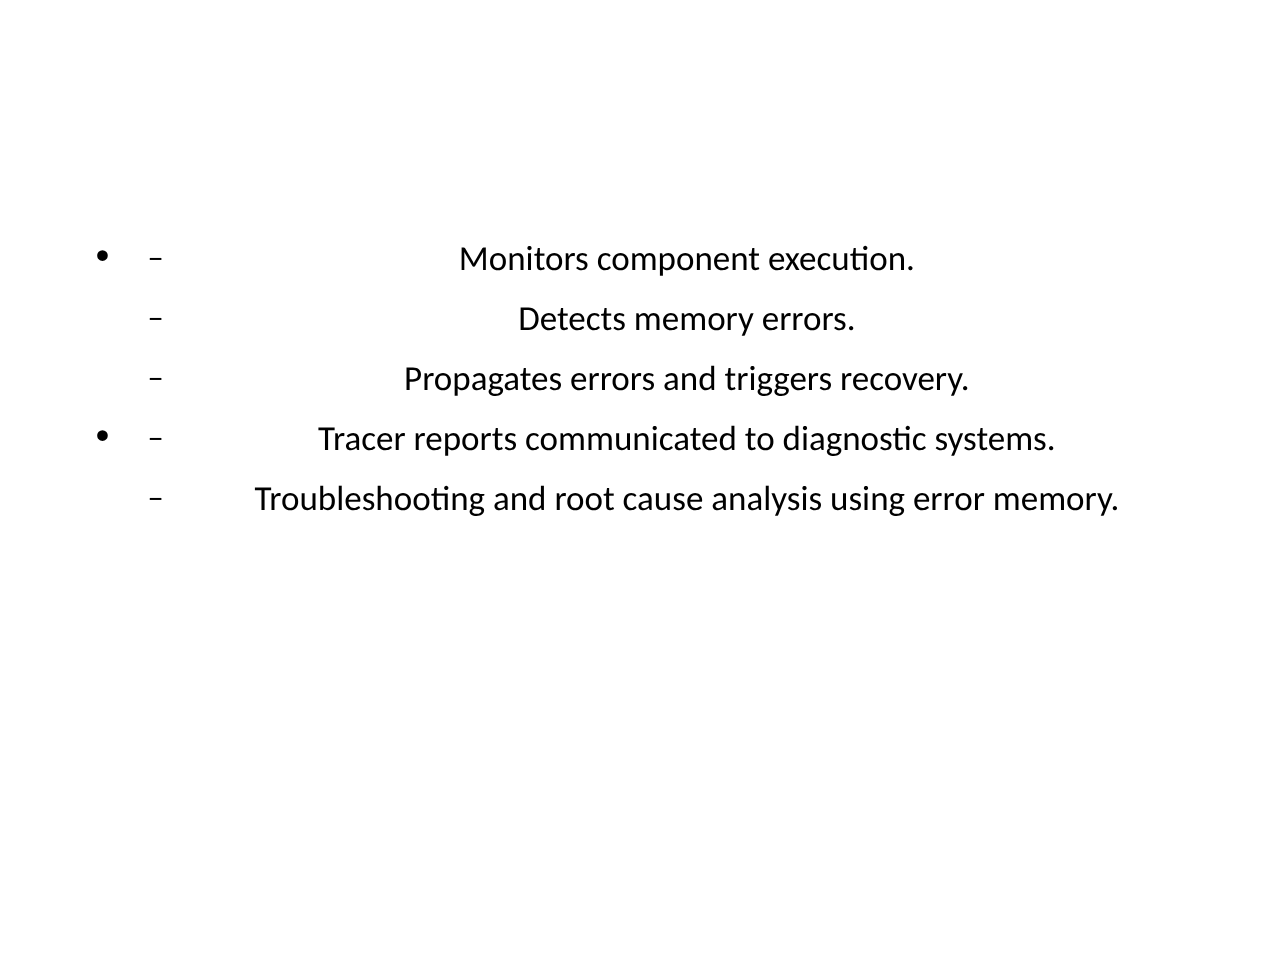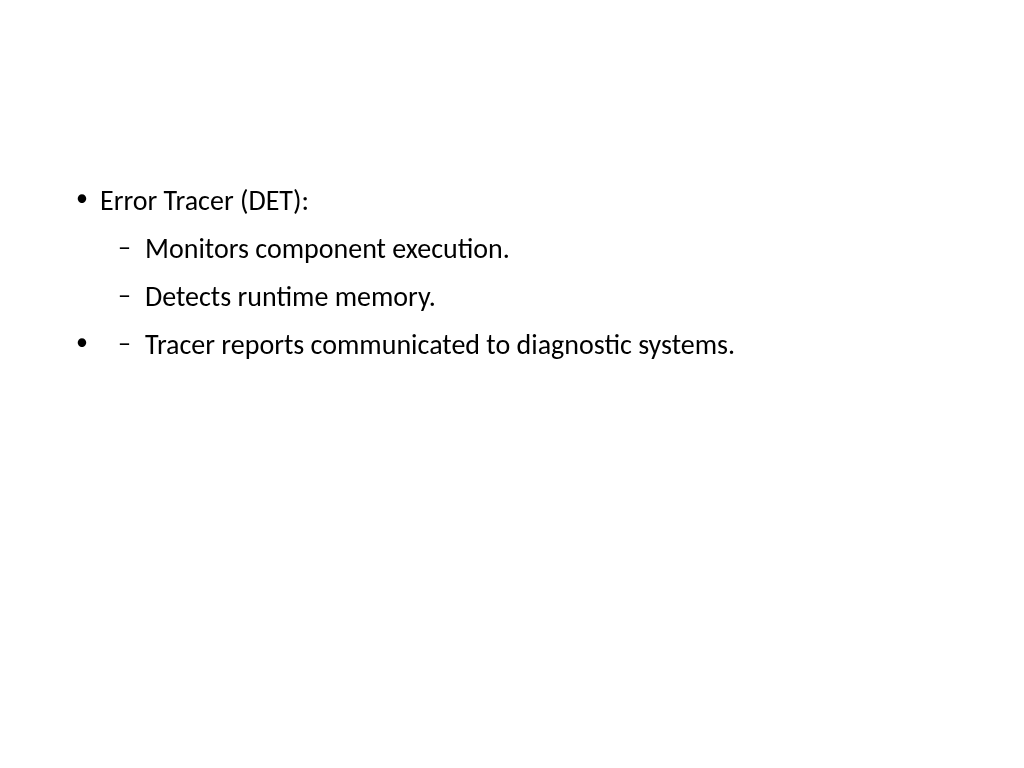--- a/index.html
+++ b/index.html
@@ -28,20 +28,21 @@
     ul.level1 > li::before {
       content: "•";
       position: absolute;
       left: 6px;
       top: 0;
       font-size: 24px;
     }
     ul.level2 {
       list-style: none;
       margin-top: 6px;
+      text-align: center;
     }
     ul.level2 > li {
       position: relative;
       padding-left: 45px;
       font-size: 28px;
       line-height: 1.5;
       margin-bottom: 6px;
     }
     ul.level2 > li::before {
       content: "–";
@@ -49,24 +50,25 @@
       left: 18px;
       top: 0;
       font-size: 26px;
     }
   </style>
 </head>
 <body>
 
 <ul class="level1">
   <li>
-    <span>Error Tracer (DET):</span>
     <ul class="level2">
       <li><span>Monitors component execution.</span></li>
-      <li><span>Detects runtime memory.</span></li>
+      <li><span>Detects memory errors.</span></li>
+      <li><span>Propagates errors and triggers recovery.</span></li>
     </ul>
   </li>
   <li>
     <ul class="level2">
       <li><span>Tracer reports communicated to diagnostic systems.</span></li>
+      <li><span>Troubleshooting and root cause analysis using error memory.</span></li>
     </ul>
   </li>
 </ul>
 
 </body></html>

